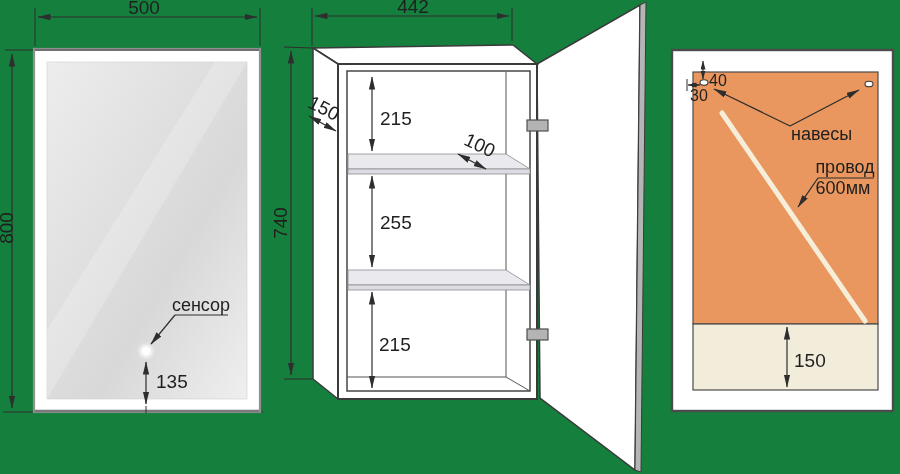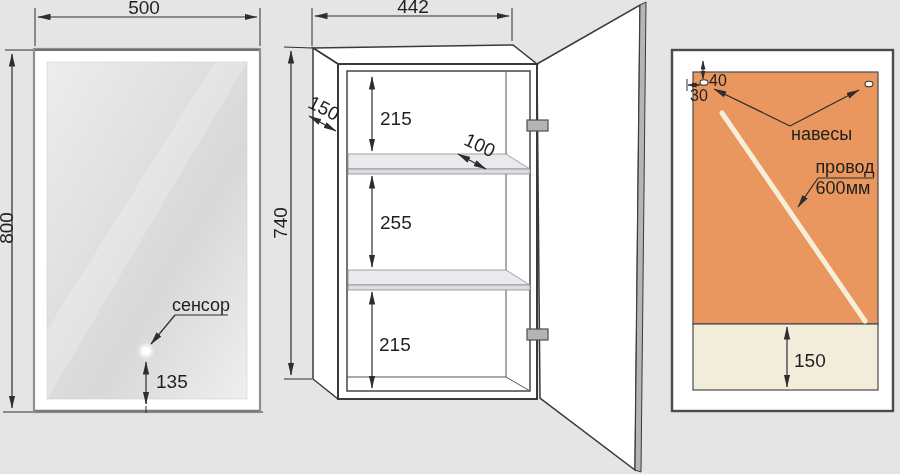--- a/index.html
+++ b/index.html
@@ -1,16 +1,16 @@
 <!DOCTYPE html>
 <html><head>
 <meta charset="utf-8">
 <style>
   html, body { margin: 0; padding: 0; background: #ffffff; }
-  .stage { position: relative; width: 900px; height: 474px; background: #e5e5e5; overflow: hidden; }
+  .stage { position: relative; width: 900px; height: 474px; background: #15803d; overflow: hidden; }
   svg { display: block; }
   text {
     font-family: "Liberation Sans", "DejaVu Sans", sans-serif;
     fill: #1f1f1f;
   }
   .dim  { font-size: 19px; }
   .dimS { font-size: 16px; }
   .lbl  { font-size: 18px; }
 </style>
 </head>

